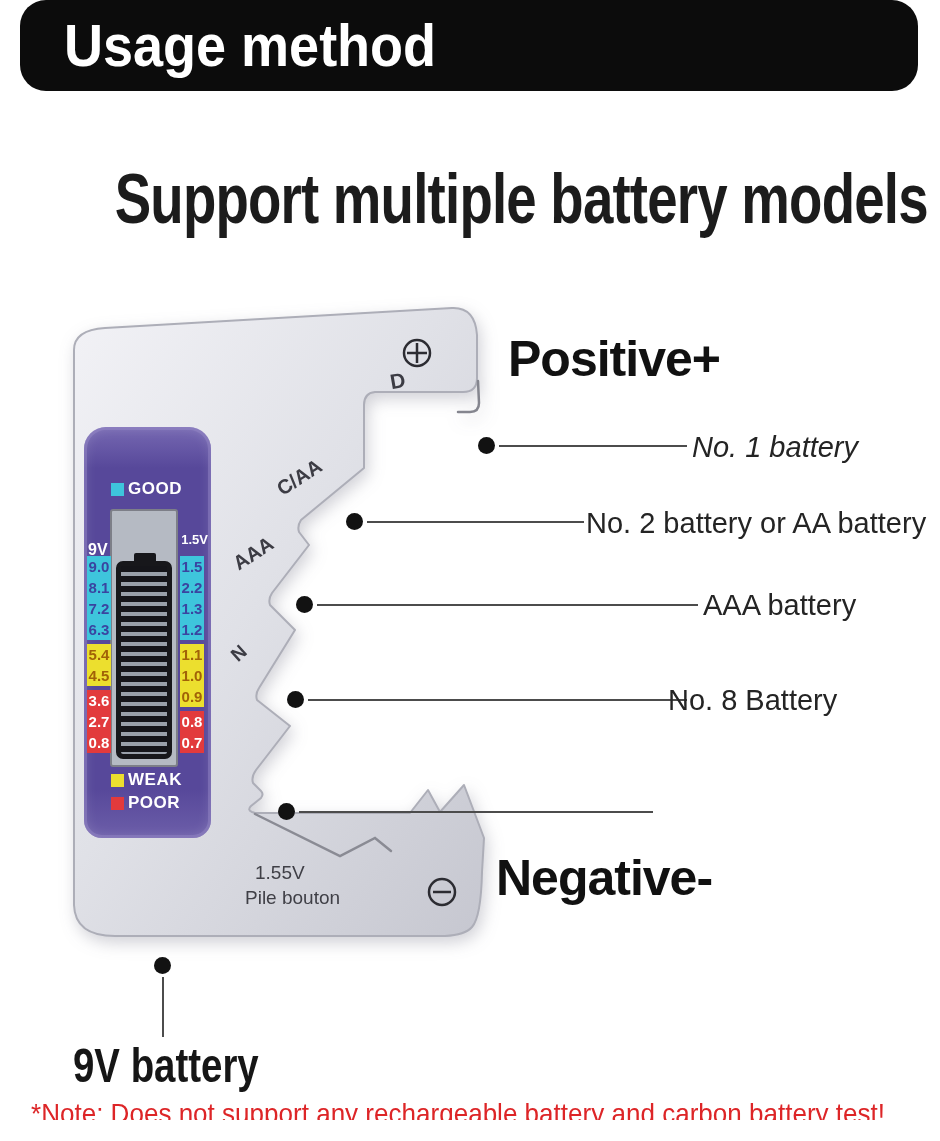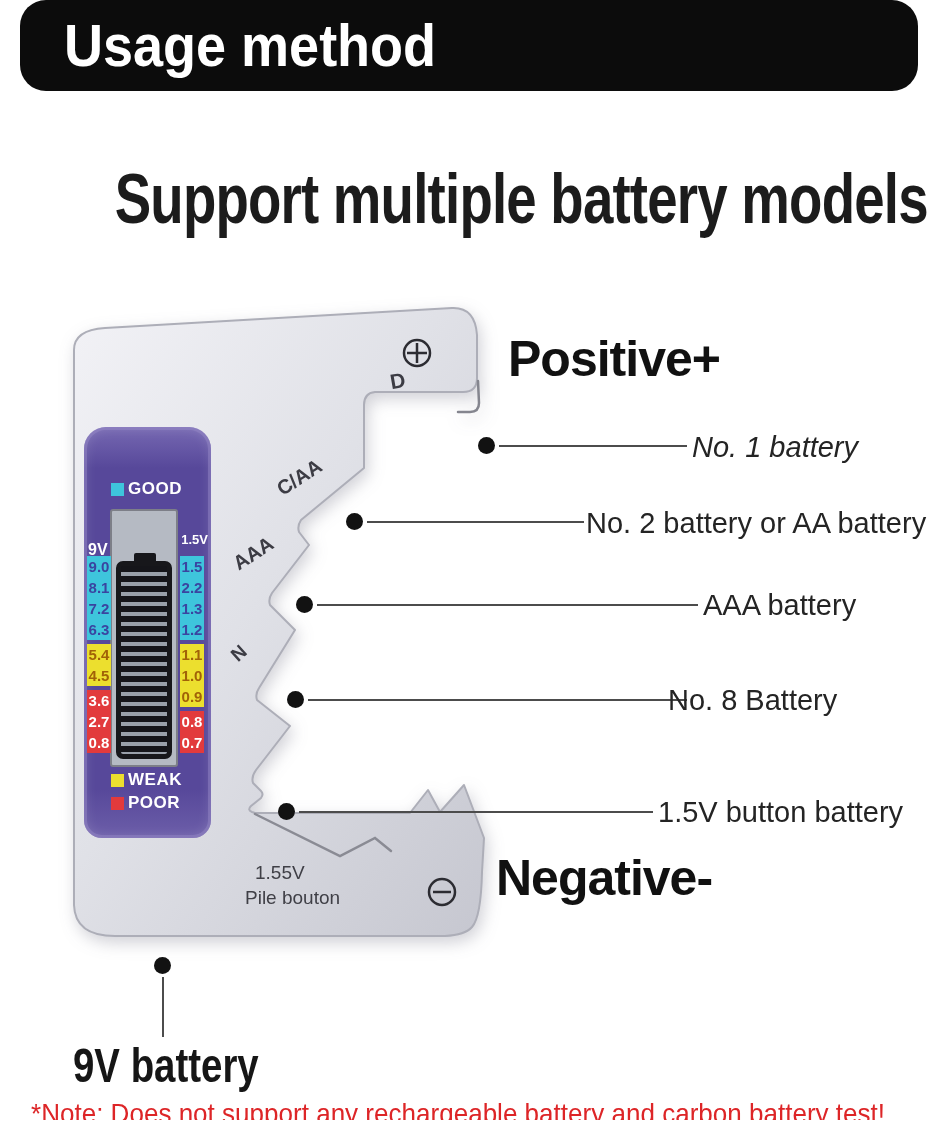--- a/index.html
+++ b/index.html
@@ -170,21 +170,20 @@
   <div class="dot" style="left:296px;top:596px;"></div>
   <div class="cline" style="left:317px;top:604px;width:381px;"></div>
   <div class="clabel" style="left:703px;top:589px;">AAA battery</div>
 
   <div class="dot" style="left:287px;top:691px;"></div>
   <div class="cline" style="left:308px;top:699px;width:379px;"></div>
   <div class="clabel" style="left:668px;top:684px;">No. 8 Battery</div>
 
   <div class="dot" style="left:278px;top:803px;"></div>
   <div class="cline" style="left:299px;top:811px;width:354px;"></div>
-  <div class="clabel" style="left:658px;top:796px;">1.5V button battery</div>
 
   <div class="dot" style="left:154px;top:957px;"></div>
   <div class="cline vert" style="left:162px;top:977px;height:60px;"></div>
   <div class="nine-v">9V battery</div>
 
   <div class="note">*Note: Does not support any rechargeable battery and carbon battery test!</div>
 
 </div>
 
 </body></html>

